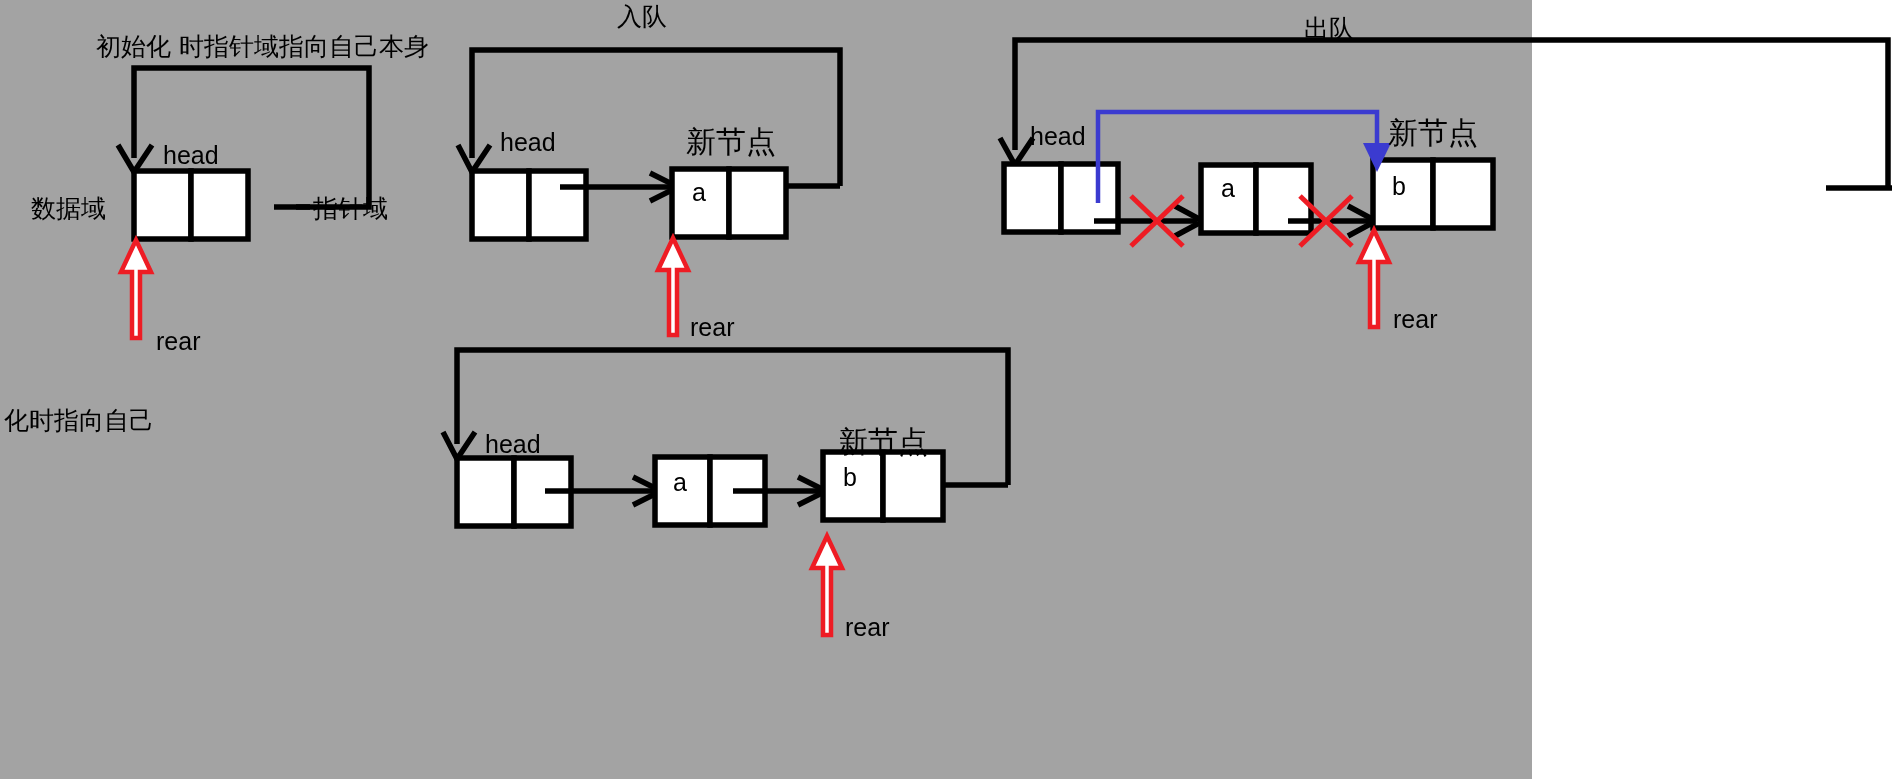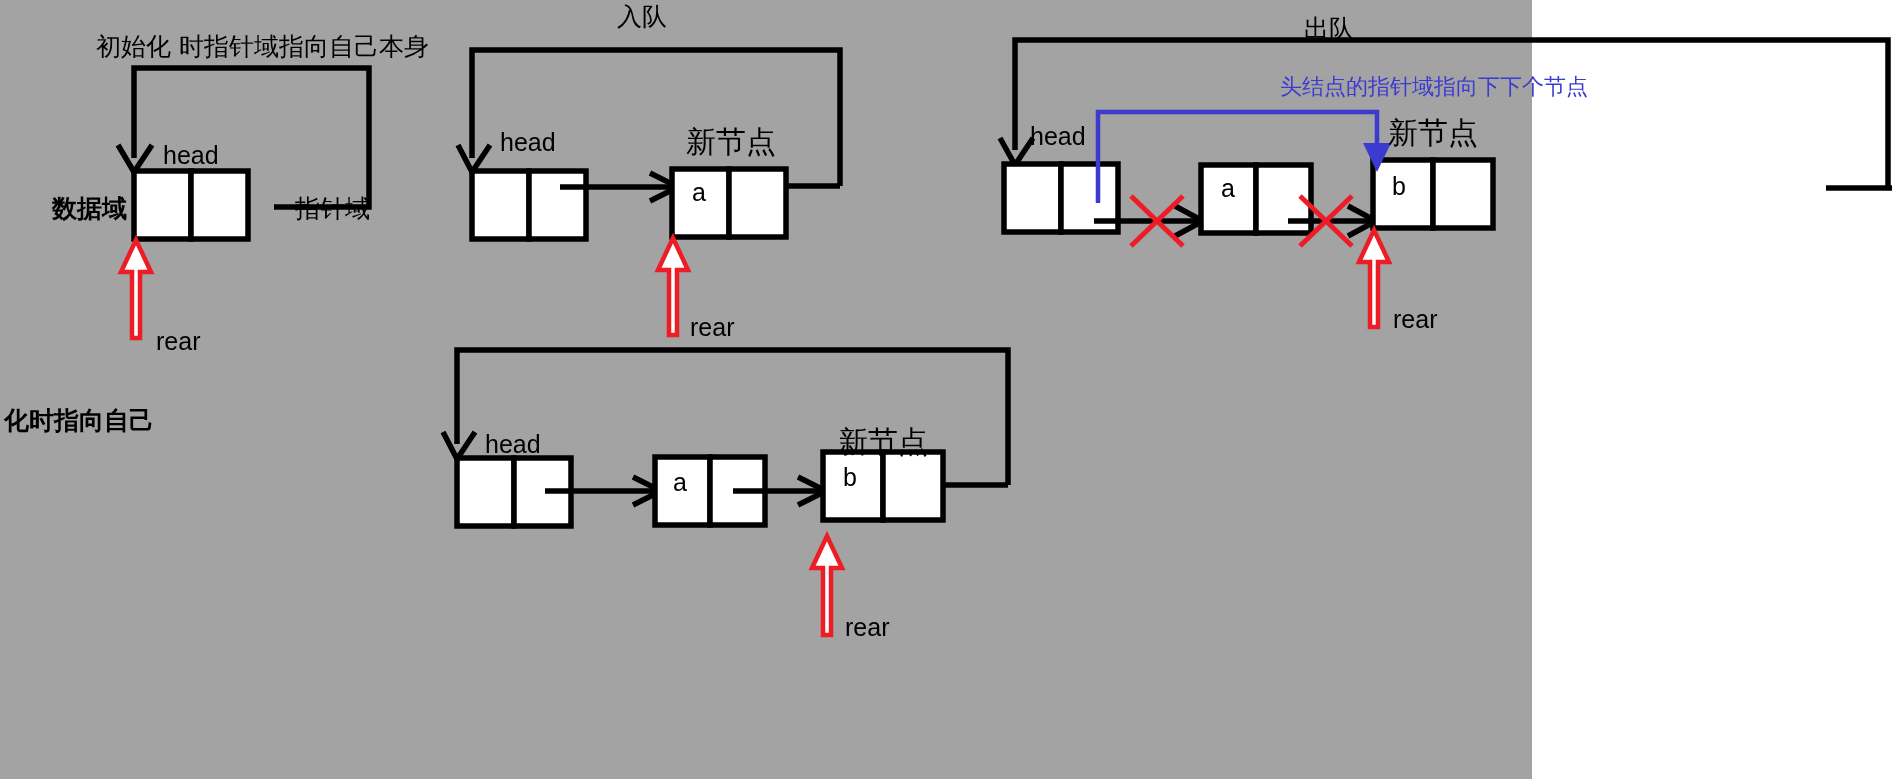--- a/index.html
+++ b/index.html
@@ -151,39 +151,38 @@
 
       <path class="blu" d="M 1098 203 L 1098 112 L 1377 112 L 1377 148"></path>
       <path class="bluf" d="M 1363 143 L 1377 172 L 1391 143 Z"></path>
 
       <path class="redf" d="M 1370 327 L 1370 262 L 1359 262 L 1374 230 L 1389 262 L 1378 262 L 1378 327 Z"></path>
     </g>
   </svg>
 
   <div class="lbl cjk t-panel" style="left:96px; top:30px;">初始化 时指针域指向自己本身</div>
   <div class="lbl t-head" style="left:163px; top:139px;">head</div>
-  <div class="lbl cjk t-side" style="left:52px; top:192px;font-weight:bold;">数据域</div>
-  <div class="lbl cjk t-side" style="left:295px; top:192px;">指针域</div>
+  <div class="lbl cjk t-side" style="left:31px; top:192px;">数据域</div>
+  <div class="lbl cjk t-side" style="left:313px; top:192px;">指针域</div>
   <div class="lbl t-rear" style="left:156px; top:325px;">rear</div>
 
-  <div class="lbl cjk t-note" style="left:4px; top:404px;font-weight:bold;">化时指向自己</div>
+  <div class="lbl cjk t-note" style="left:4px; top:404px;">化时指向自己</div>
 
   <div class="lbl cjk t-panel" style="left:617px; top:0;">入队</div>
   <div class="lbl t-head" style="left:500px; top:126px;">head</div>
   <div class="lbl cjk t-node" style="left:686px; top:122px;">新节点</div>
   <div class="lbl t-val" style="left:692px; top:176px;">a</div>
   <div class="lbl t-rear" style="left:690px; top:311px;">rear</div>
 
   <div class="lbl t-head" style="left:485px; top:428px;">head</div>
   <div class="lbl t-val" style="left:673px; top:466px;">a</div>
   <div class="lbl cjk t-node" style="left:838px; top:422px;">新节点</div>
   <div class="lbl t-val" style="left:843px; top:461px;">b</div>
   <div class="lbl t-rear" style="left:845px; top:611px;">rear</div>
 
   <div class="lbl cjk t-panel" style="left:1304px; top:12px;">出队</div>
-  <div class="lbl cjk t-blue" style="left:1280px; top:72px;">头结点的指针域指向下下个节点</div>
   <div class="lbl t-head" style="left:1030px; top:120px;">head</div>
   <div class="lbl t-val" style="left:1221px; top:172px;">a</div>
   <div class="lbl cjk t-node" style="left:1388px; top:113px;">新节点</div>
   <div class="lbl t-val" style="left:1392px; top:170px;">b</div>
   <div class="lbl t-rear" style="left:1393px; top:303px;">rear</div>
 
 </div>
 
 </body></html>

